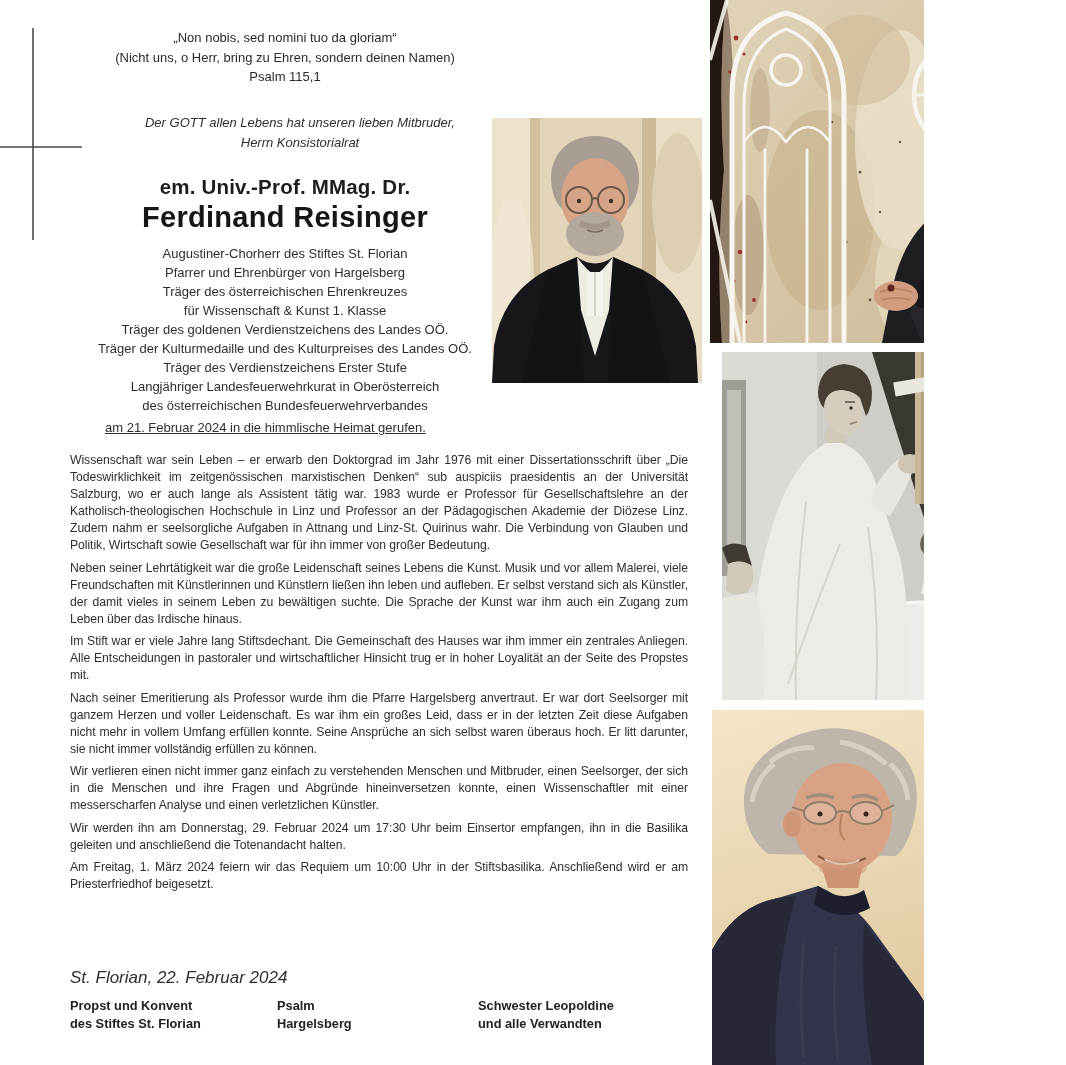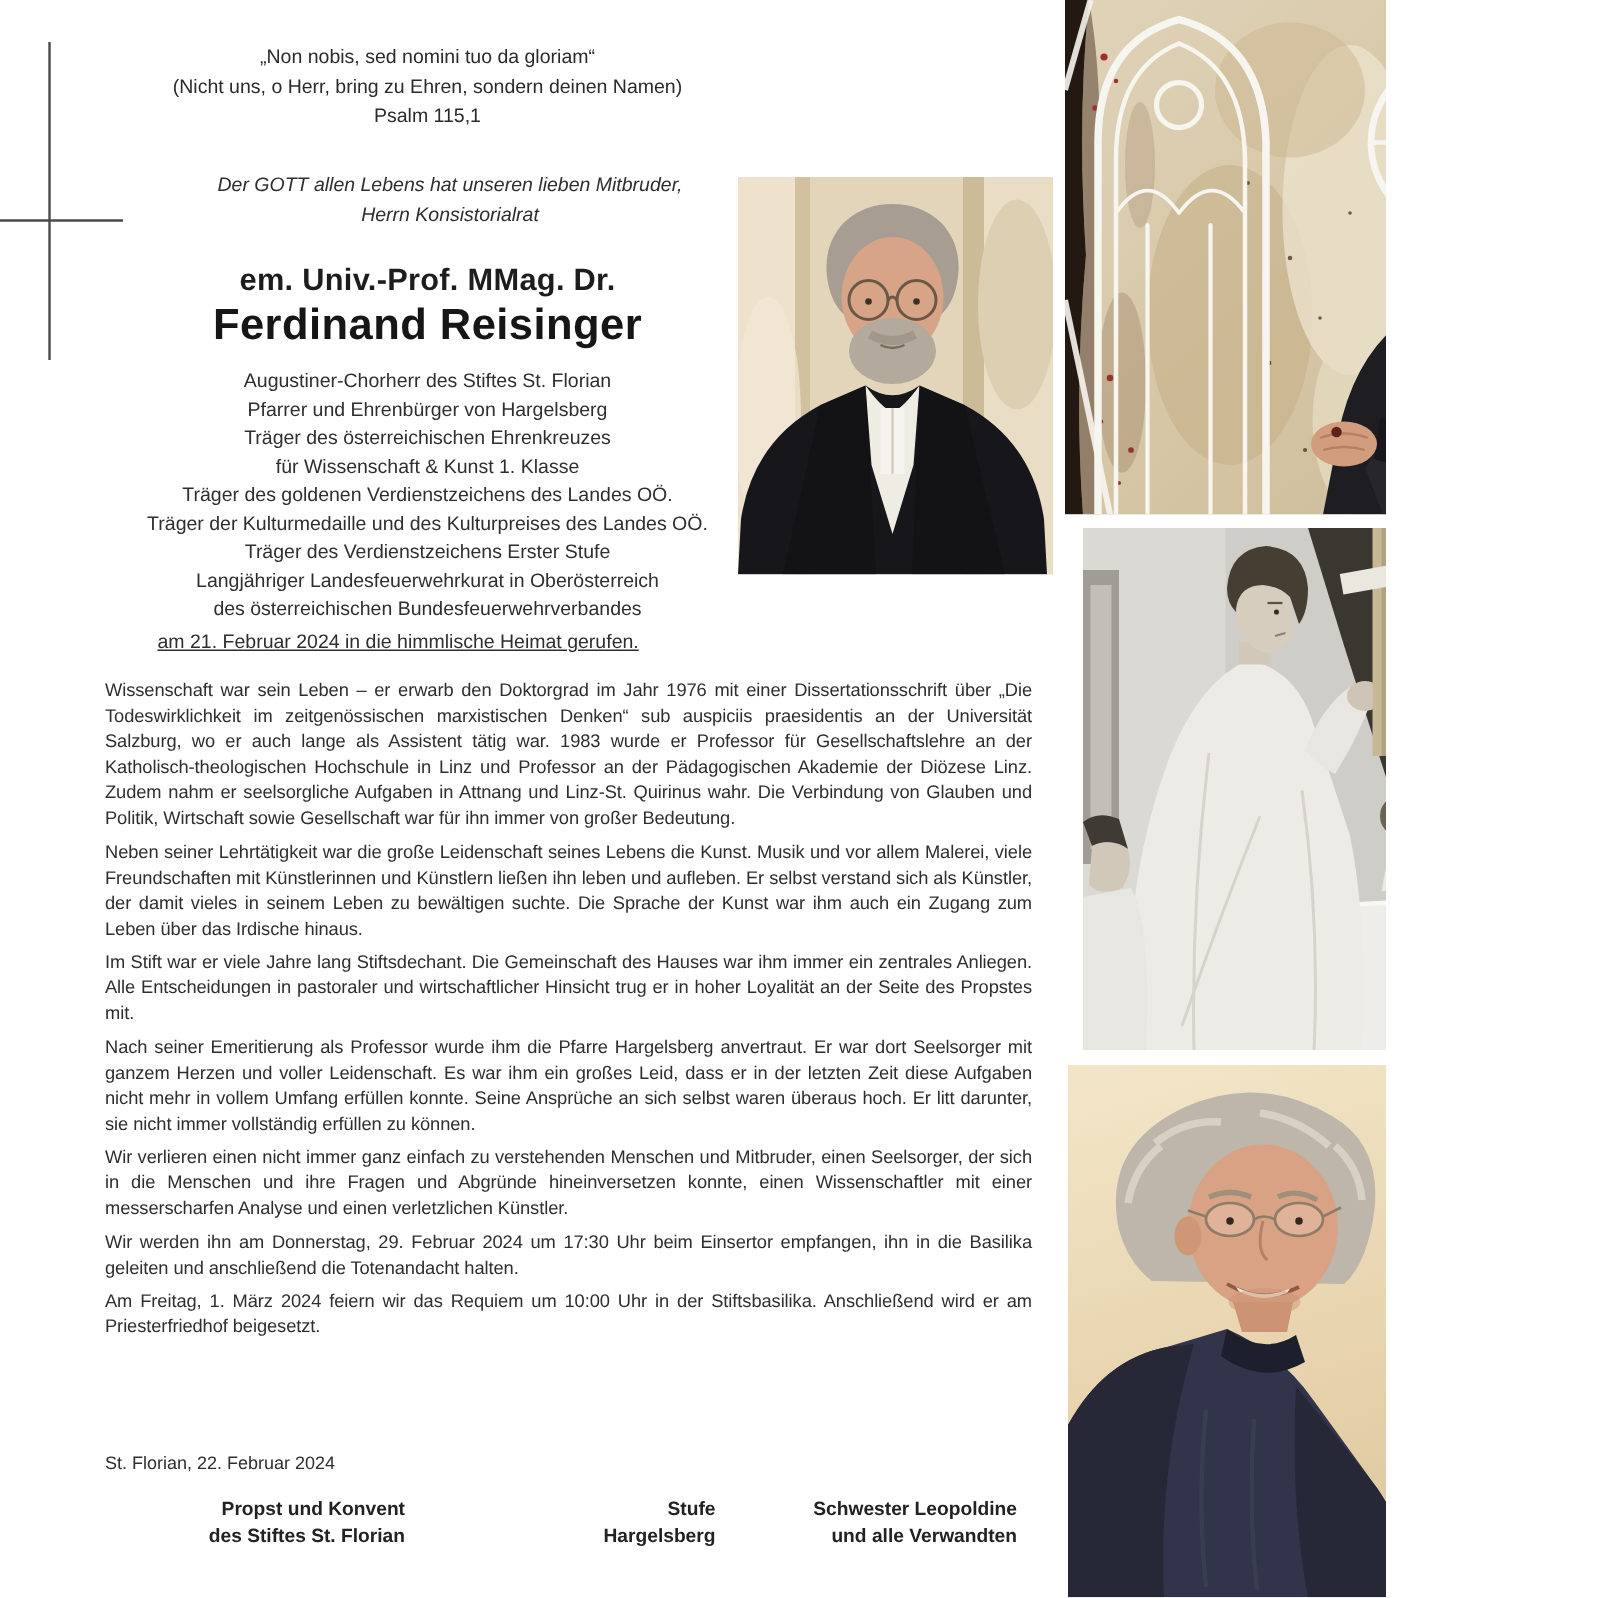--- a/index.html
+++ b/index.html
@@ -12,22 +12,22 @@
   .cross { position:absolute; left:0; top:18px; width:92px; height:230px; }
 
   .quote       { left:65px;  top:28px;  width:440px; font-size:13px;   line-height:19.5px; color:#2a2a2a; }
   .intro       { left:80px;  top:113px; width:440px; font-size:13px;   line-height:20px;font-style:italic; }
   .name-prefix { left:65px;  top:175px; width:440px; font-size:20.5px; font-weight:bold; color:#1d1d1d; letter-spacing:.2px; }
   .name        { left:65px;  top:201px; width:440px; font-size:29px;   font-weight:bold; color:#161616; letter-spacing:.3px; }
   .titles      { left:35px;  top:244px; width:500px; font-size:13px;   line-height:19px; }
   .death       { left:105px; top:420px; font-size:13px;text-decoration:underline; }
   .bodytext    { left:70px;  top:452px; width:618px; font-size:12.2px; line-height:17px; text-align:justify; letter-spacing:-0.05px; }
   .bodytext p  { margin:0 0 5.5px 0; }
-  .place       { left:70px;  top:968px; font-size:12px; }
-  .sig         { top:997px;  width:200px; text-align:right; font-weight:bold; font-size:12.8px; line-height:17.5px; color:#222; }
+  .place       { left:70px;  top:968px; font-size:17px;font-style:italic; }
+  .sig         { top:997px;  width:200px; text-align:left; font-weight:bold; font-size:12.8px; line-height:17.5px; color:#222; }
   .sig0 { left:70px; } .sig1 { left:277px; } .sig2 { left:478px; }
 
   figure.photo { position:absolute; overflow:hidden; background:#ddd; }
   figure.photo svg { display:block; width:100%; height:100%; }
   .inset { left:492px; top:118px; width:210px; height:265px; background:#e3d5ba; }
   .ptop  { left:710px; top:0;     width:356px; height:343px; }
   .pmid  { left:722px; top:352px; width:344px; height:348px; }
   .pbot  { left:712px; top:710px; width:354px; height:355px; }
 </style>
 </head>
@@ -110,21 +110,21 @@
       <p>Am Freitag, 1. März 2024 feiern wir das Requiem um 10:00 Uhr in der Stiftsbasilika. Anschließend wird er am Priesterfriedhof beigesetzt.</p>
     </div>
 
     <div class="abs place">St. Florian, 22. Februar 2024</div>
 
     <div class="abs sig sig0">
       <div>Propst und Konvent</div>
       <div>des Stiftes St. Florian</div>
     </div>
     <div class="abs sig sig1">
-      <div>Stufe</div>
+      <div>Psalm</div>
       <div>Hargelsberg</div>
     </div>
     <div class="abs sig sig2">
       <div>Schwester Leopoldine</div>
       <div>und alle Verwandten</div>
     </div>
   </section>
 
   <figure class="photo ptop">
     <svg viewBox="0 0 356 343">

